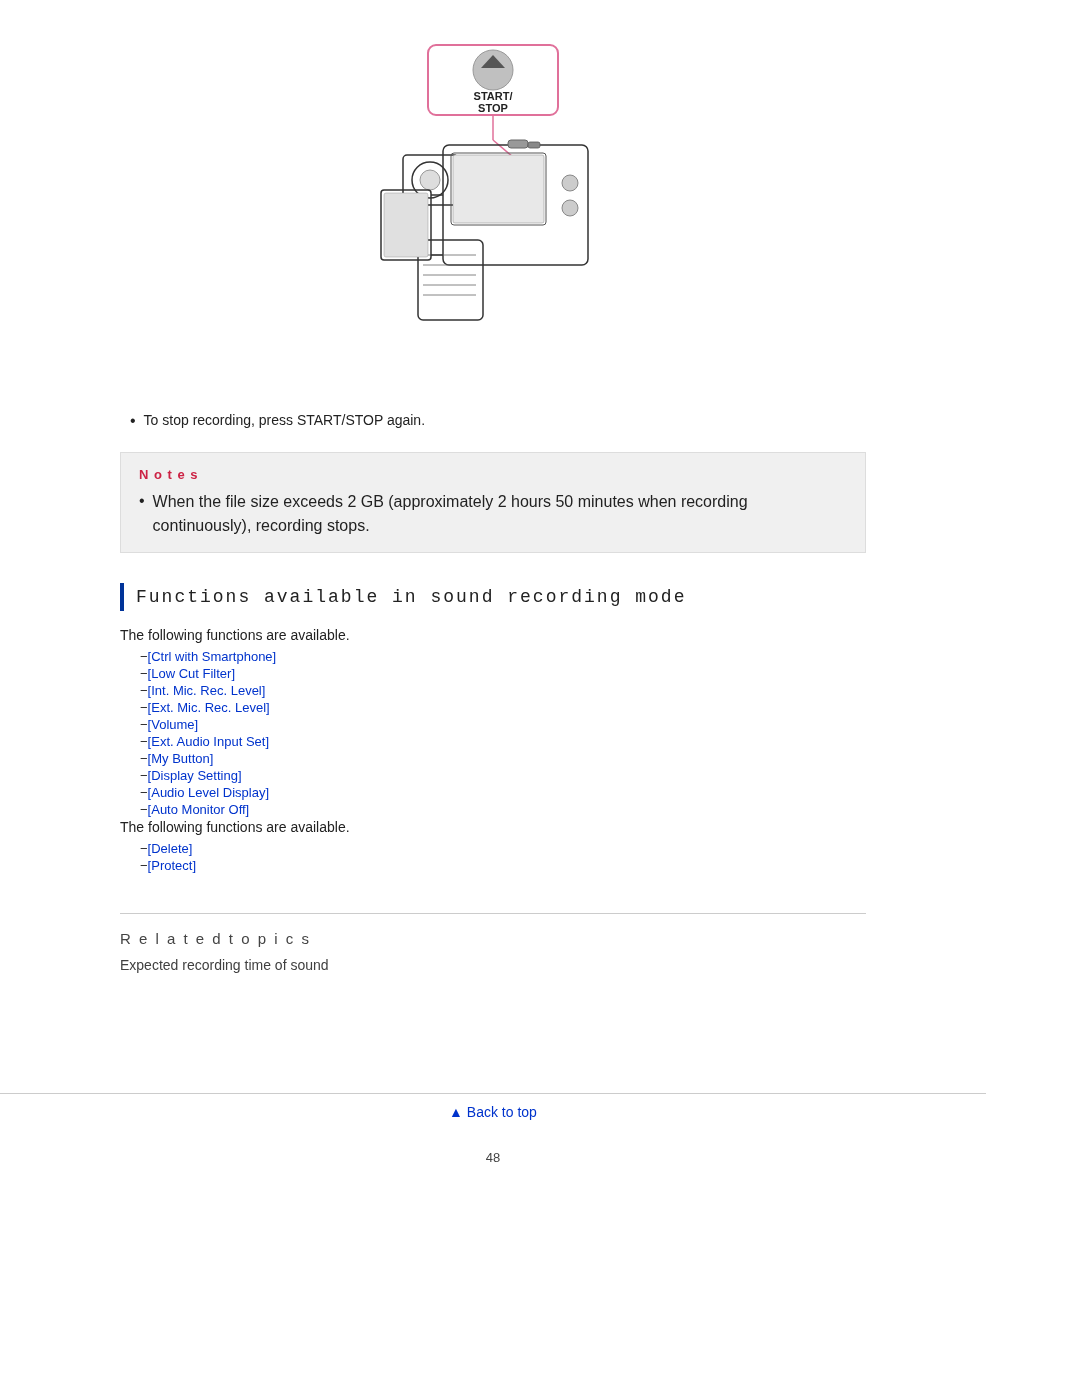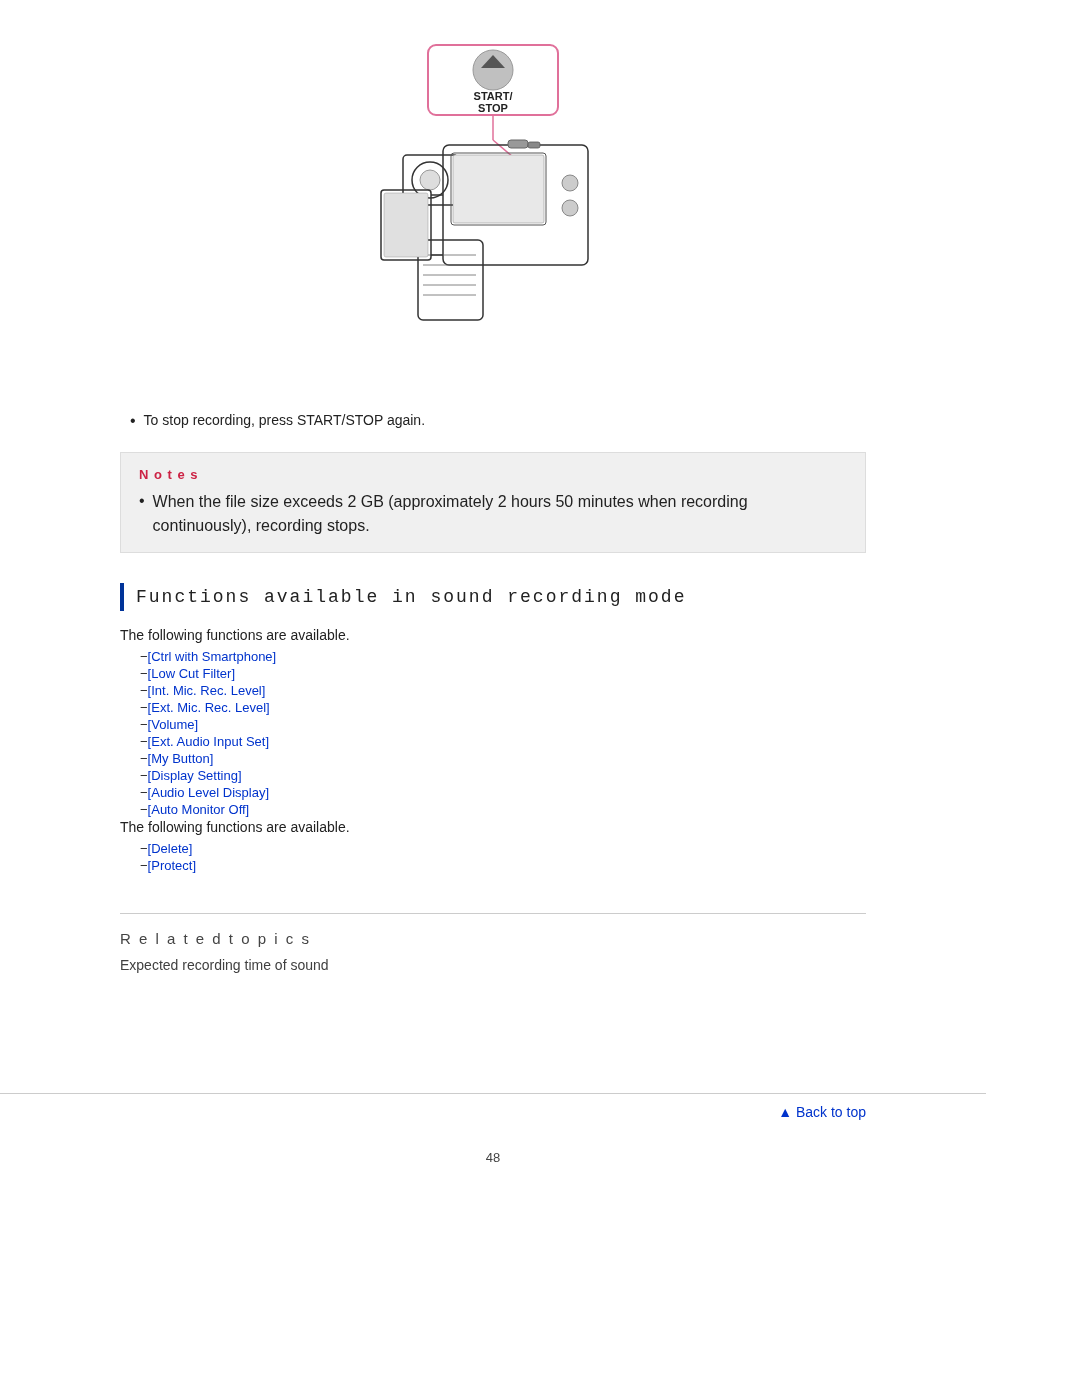--- a/index.html
+++ b/index.html
@@ -156,21 +156,21 @@
       color: #404040;
       text-decoration: none;
       font-size: 14px;
     }
 
     
     .back-to-top-bar {
       border-top: 1px solid #cccccc;
       padding: 10px 120px;
       display: flex;
-      justify-content: flex-end;
+      justify-content: center;
       margin-top: 20px;
     }
 
     .back-to-top-link {
       color: #0033cc;
       text-decoration: none;
       font-size: 14px;
       display: flex;
       align-items: center;
       gap: 4px;

